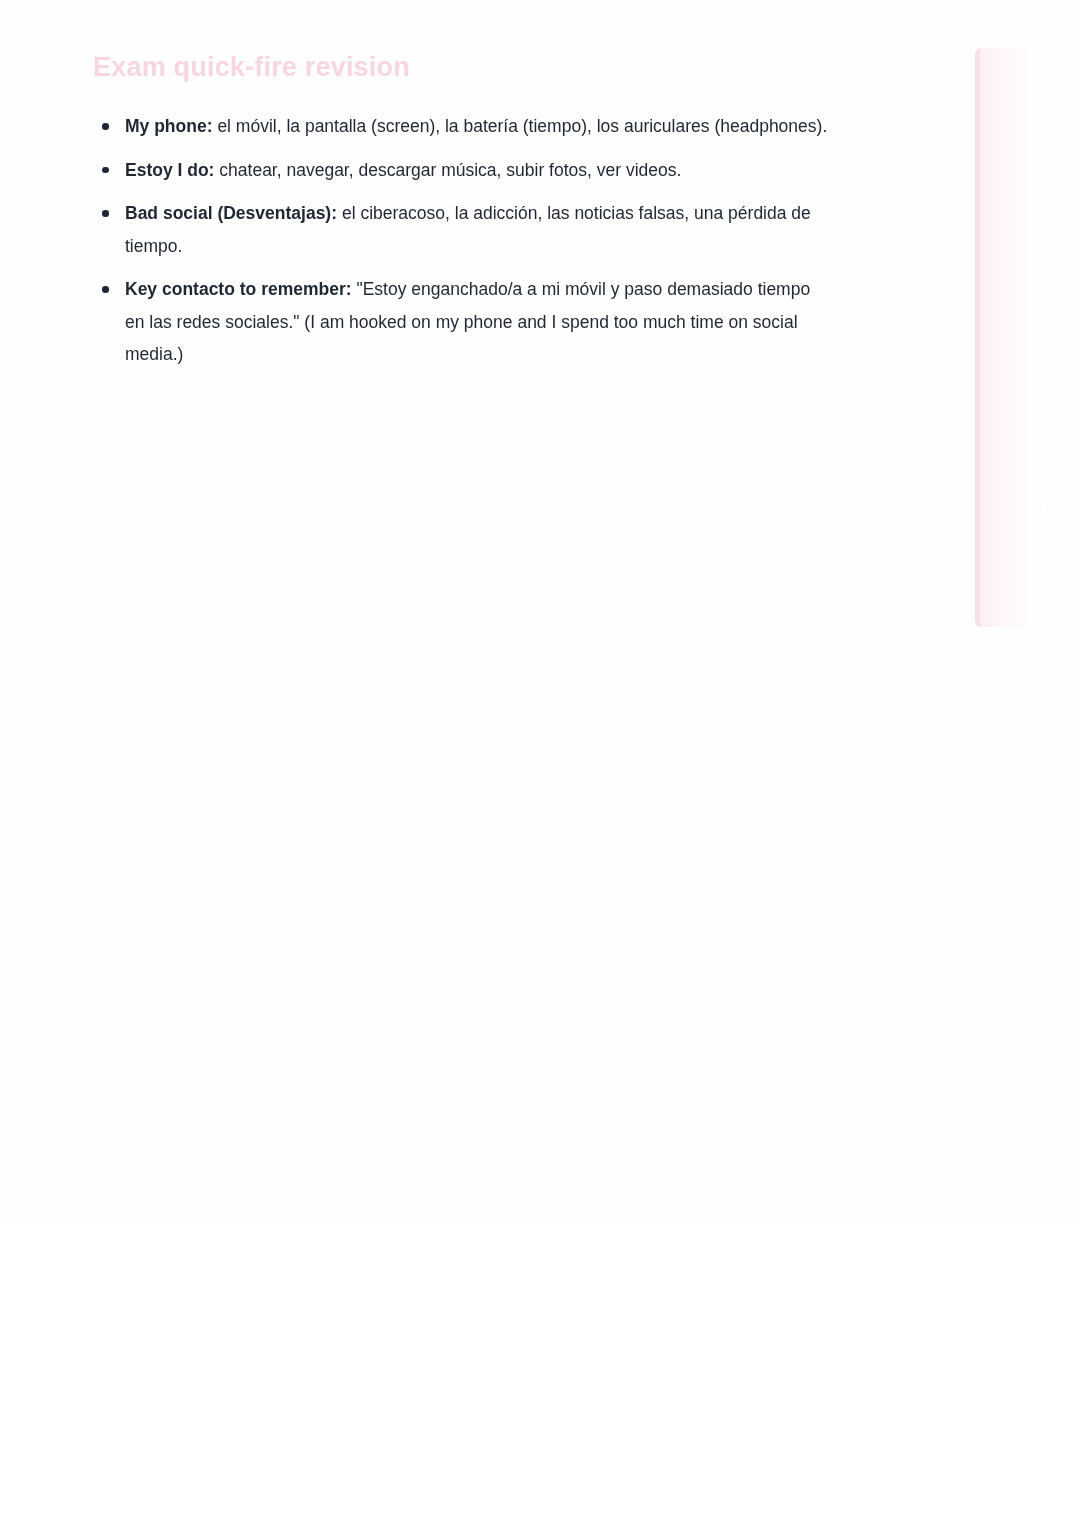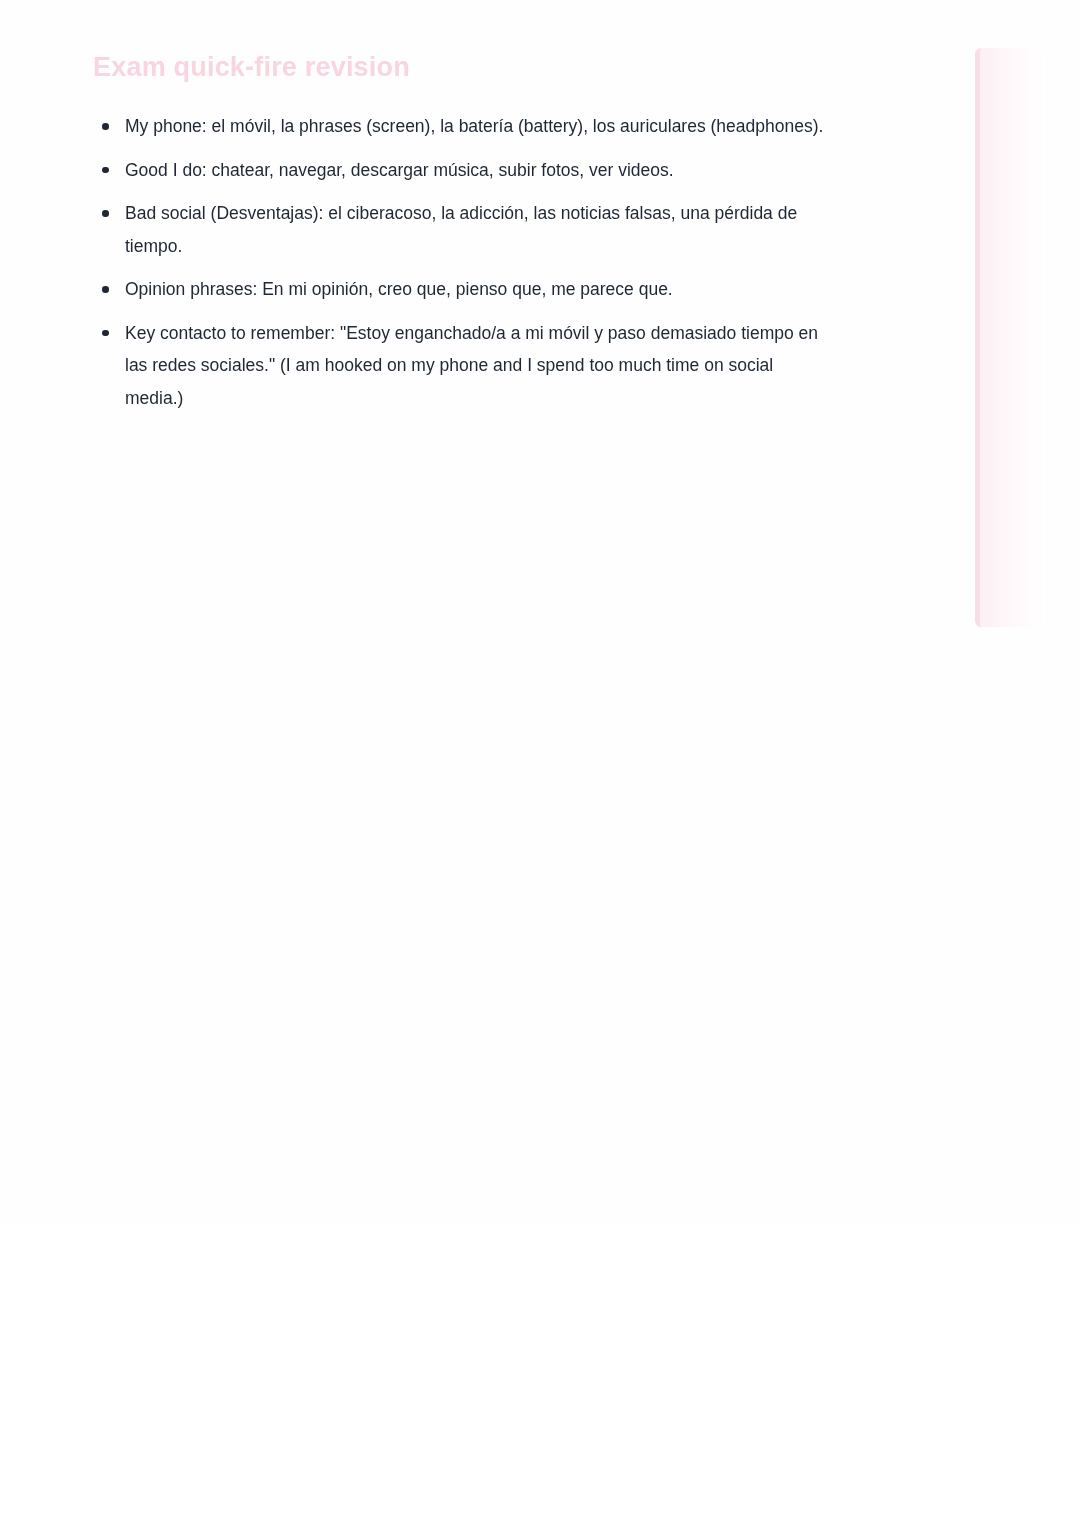--- a/index.html
+++ b/index.html
@@ -54,21 +54,21 @@
   .revision-item::before {
     content: "";
     position: absolute;
     left: -23px;
     top: 13px;
     width: 6.5px;
     height: 6.5px;
     border-radius: 50%;
     background: #1e2733;
   }
-  .item-label { font-weight: 400; text-align: right; }
+  .item-label { font-weight: 700; text-align: right; }
   .footer {
     position: absolute;
     top: 1440px;
     right: 70px;
     font-size: 10px;
     line-height: 16px;
     color: #a6abb3;
     white-space: nowrap;
   }
 </style>
@@ -76,39 +76,35 @@
 <body>
 
 <div class="page">
   <div class="accent-strip"></div>
 
   <h1 class="title">Exam quick-fire revision</h1>
 
   <ul class="revision-list">
   <li class="revision-item">
     <span class="item-label">My phone:</span>
-    <span class="item-text"> el móvil, la phrases (screen), la batería (battery), los auriculares (headphones).</span>
+    <span class="item-text"> el móvil, la pantalla (screen), la batería (tiempo), los auriculares (headphones).</span>
   </li>
 
   <li class="revision-item">
-    <span class="item-label">Good I do:</span>
+    <span class="item-label">Estoy I do:</span>
     <span class="item-text"> chatear, navegar, descargar música, subir fotos, ver videos.</span>
   </li>
 
 
 
   <li class="revision-item">
     <span class="item-label">Bad social (Desventajas):</span>
     <span class="item-text"> el ciberacoso, la adicción, las noticias falsas, una pérdida de tiempo.</span>
   </li>
 
-  <li class="revision-item">
-    <span class="item-label">Opinion phrases:</span>
-    <span class="item-text"> En mi opinión, creo que, pienso que, me parece que.</span>
-  </li>
 
   <li class="revision-item">
     <span class="item-label">Key contacto to remember:</span>
     <span class="item-text"> "Estoy enganchado/a a mi móvil y paso demasiado tiempo en las redes sociales." (I am hooked on my phone and I spend too much time on social media.)</span>
   </li>
 </ul>
 
   <div class="footer">(c) Knowunity 2025</div>
 </div>
 

